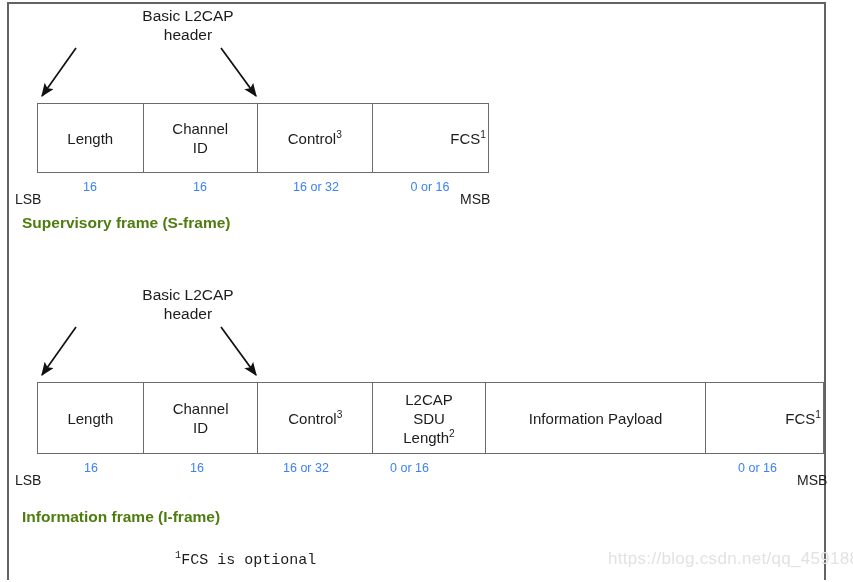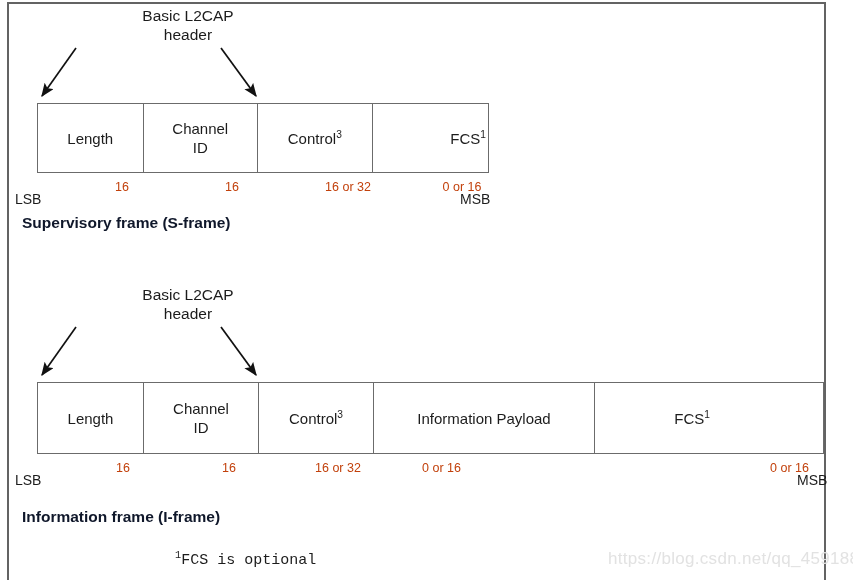--- a/index.html
+++ b/index.html
@@ -68,39 +68,38 @@
     color: #1c1c1c;
   }
   .cell:last-child { border-right: none; justify-content: flex-end; }
   .cell .cell-text { padding: 0 2px; }
   sup { font-size: 0.68em; vertical-align: super; line-height: 0; }
 
   .bits-row { position: absolute; height: 18px; }
   .bit-label {
     position: absolute;
     font-size: 12.5px;
-    color: #c2410c;
+    color: #3b82f6;
     white-space: nowrap;
     top: 0;
-    margin-left: 32px;
   }
   .bit-label.centered { transform: translateX(-50%); }
 
   .endian {
     position: absolute;
     font-size: 14px;
     color: #1c1c1c;
     white-space: nowrap;
   }
 
   .caption {
     position: absolute;
     font-size: 15.5px;
     font-weight: bold;
-    color: #0f172a;
+    color: #4d7c0f;
     white-space: nowrap;
   }
 
   .footnote {
     position: absolute;
     font-size: 15px;
     color: #1c1c1c;
     white-space: nowrap;
   }
 
@@ -188,20 +187,23 @@
     <div class="frame-box" style="left:37px; top:382px; width:787px; height:72px;">
       <div class="cell" style="width:106px;">
         <span class="cell-text">Length</span>
       </div>
       <div class="cell" style="width:115px;">
         <span class="cell-text">Channel<br>ID</span>
       </div>
       <div class="cell" style="width:115px;">
         <span class="cell-text"><span>Control</span><sup>3</sup></span>
       </div>
+      <div class="cell" style="width:113px;">
+        <span class="cell-text">L2CAP<br>SDU<br>Length<sup>2</sup></span>
+      </div>
       <div class="cell" style="width:221px;text-align:center;">
         <span class="cell-text">Information Payload</span>
       </div>
       <div class="cell" style="width:117px;">
         <span class="cell-text"><span>FCS</span><sup>1</sup></span>
       </div>
     </div>
 
     <div class="bits-row" style="left:0px; top:461px; width:853px;">
       <span class="bit-label" style="left:84px;">16</span>

